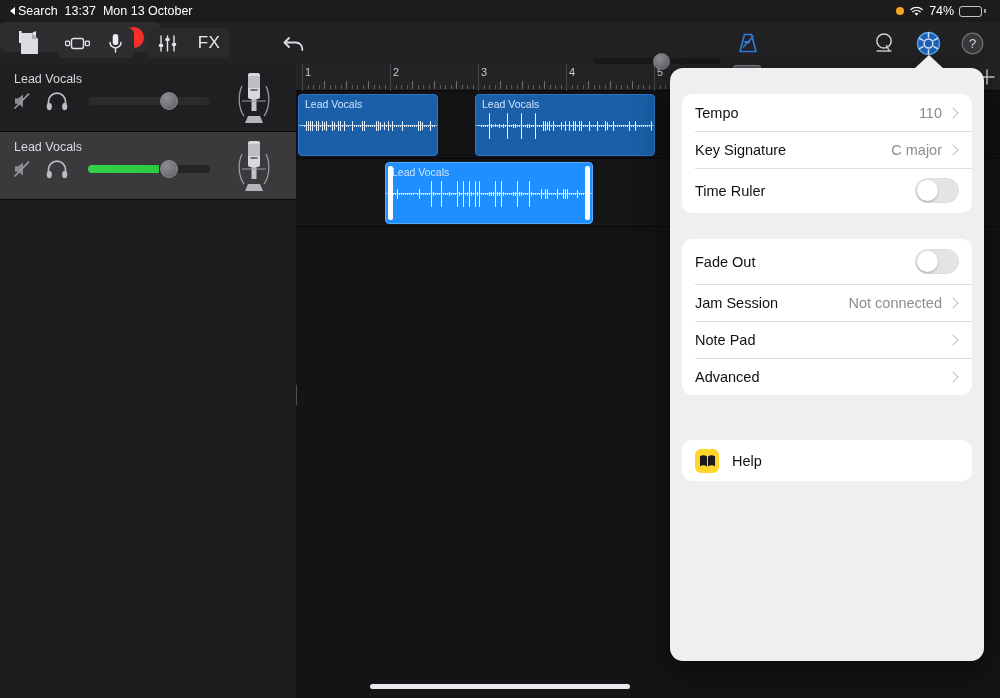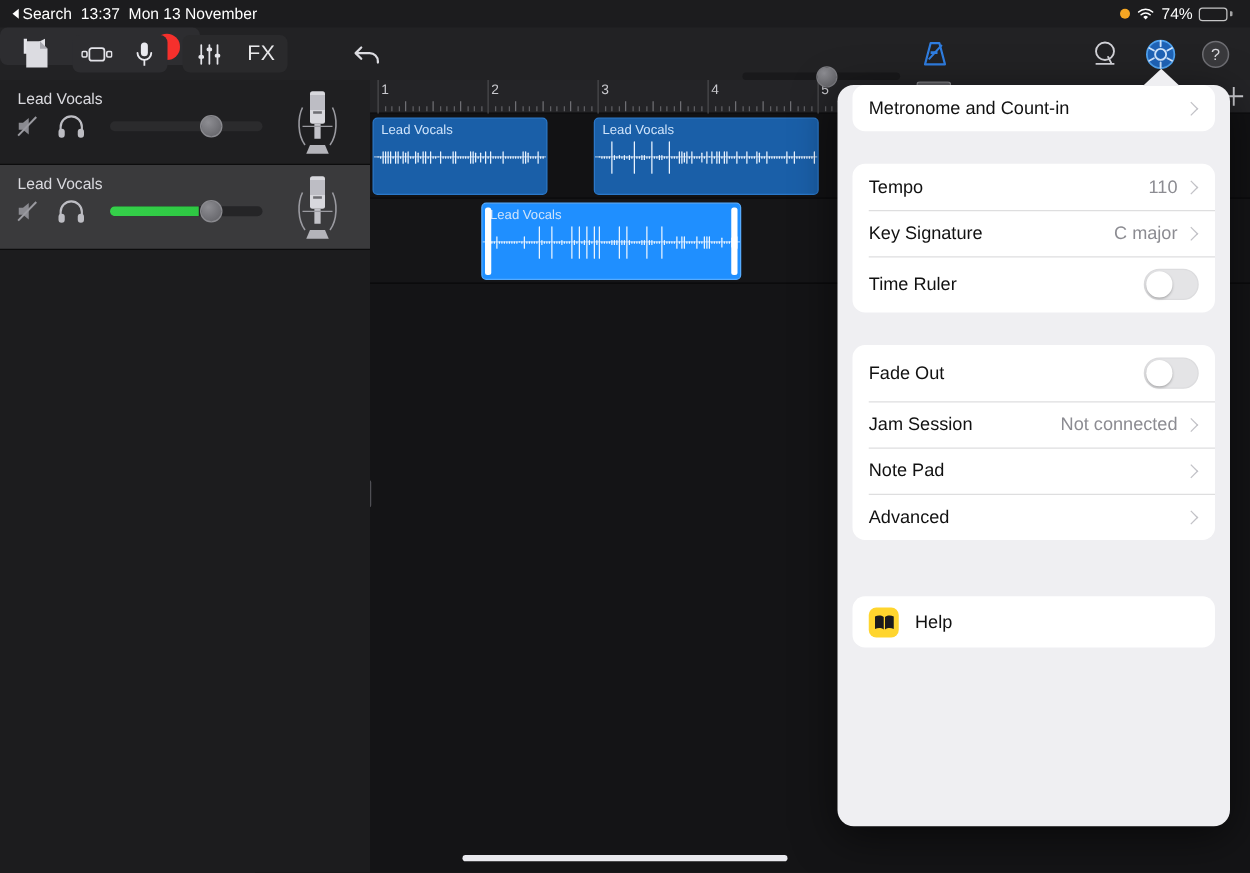--- a/index.html
+++ b/index.html
@@ -128,21 +128,21 @@
 </head>
 <body>
 
 <div id="status-bar">
   <div class="sb-left">
     <span class="sb-back">
       <span class="sb-tri"></span>
       <span>Search</span>
     </span>
     <span>13:37</span>
-    <span>Mon 13 November</span>
+    <span>Mon 13 October</span>
   </div>
   <div class="sb-right">
     <span class="orange-dot"></span>
     <span class="wifi">
       <svg width="15" height="11" viewBox="0 0 15 11">
         <path d="M7.5 9.6 5.6 7.5a2.9 2.9 0 0 1 3.8 0Z" fill="#fff"></path>
         <path d="M3.9 5.8a5.4 5.4 0 0 1 7.2 0" stroke="#fff" stroke-width="1.3" fill="none" stroke-linecap="round"></path>
         <path d="M1.9 3.6a8.3 8.3 0 0 1 11.2 0" stroke="#fff" stroke-width="1.3" fill="none" stroke-linecap="round"></path>
       </svg>
     </span>
@@ -706,28 +706,20 @@
 <div id="plus-right">
   <svg width="18" height="18" viewBox="0 0 18 18">
     <line x1="9" y1="1.5" x2="9" y2="16.5" stroke="#cfcfd4" stroke-width="1.5"></line>
     <line x1="1.5" y1="9" x2="16.5" y2="9" stroke="#cfcfd4" stroke-width="1.5"></line>
   </svg>
 </div>
 
 <div id="pop-arrow"></div>
 <div id="popover">
   <div id="pop-groups">
-      <div class="card">
-        <div class="row">
-          <span class="label">Metronome and Count-in</span>
-          <span class="right">
-            <span class="chev"></span>
-          </span>
-        </div>
-      </div>
       <div class="gap"></div>
       <div class="card">
         <div class="row">
           <span class="label">Tempo</span>
           <span class="right">
             <span class="value">110</span>
             <span class="chev"></span>
           </span>
         </div>
         <div class="row">

